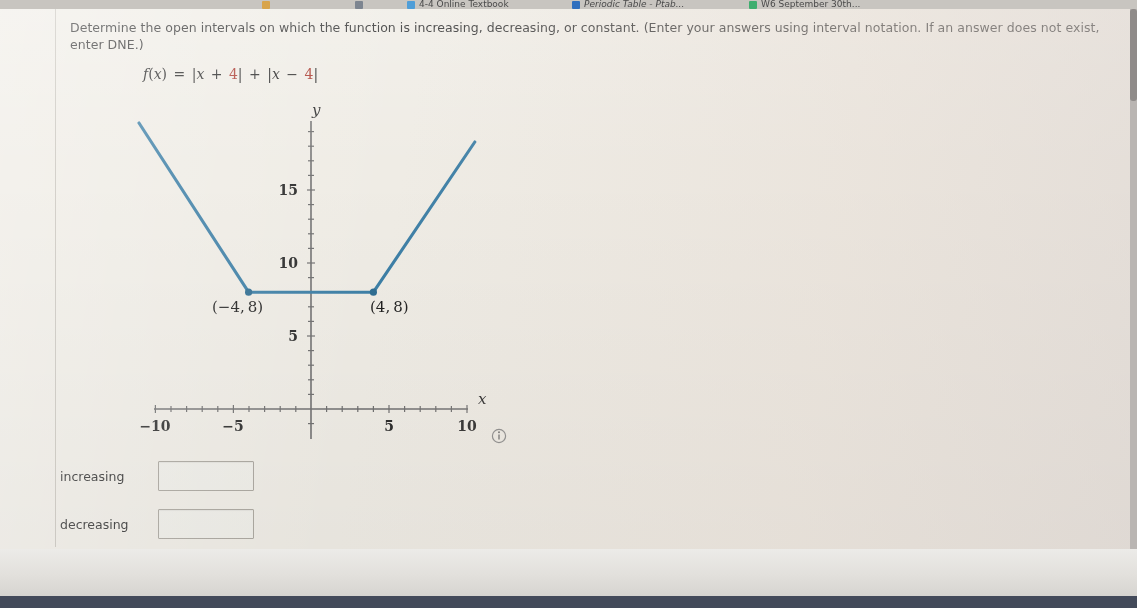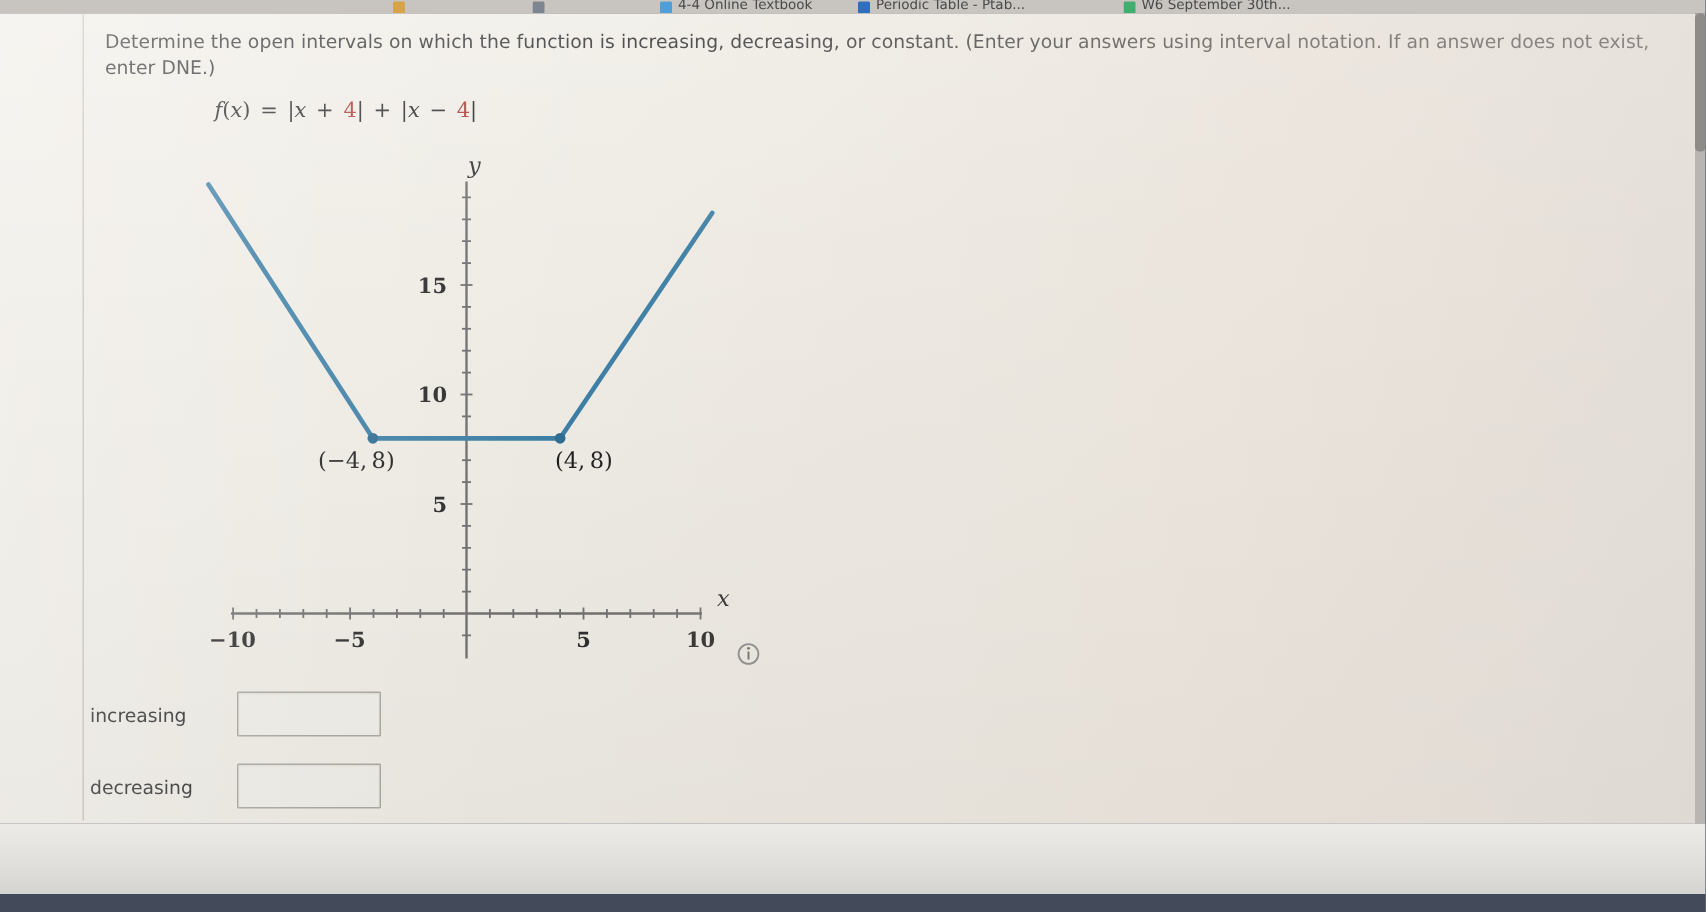--- a/index.html
+++ b/index.html
@@ -163,25 +163,25 @@
 
 <div id="browser-tabstrip">
   <div class="tab-sliver" style="left:262px;">
     <span class="tab-favicon" style="background:#d8a44a;"></span>
     <span class="tab-label"></span>
   </div>
   <div class="tab-sliver" style="left:355px;">
     <span class="tab-favicon" style="background:#7d8590;"></span>
     <span class="tab-label"></span>
   </div>
-  <div class="tab-sliver" style="left:440px;">
+  <div class="tab-sliver" style="left:407px;">
     <span class="tab-favicon" style="background:#4f9ed8;"></span>
     <span class="tab-label">4-4 Online Textbook</span>
   </div>
-  <div class="tab-sliver" style="left:572px;">
+  <div class="tab-sliver" style="left:572px;font-style:italic;">
     <span class="tab-favicon" style="background:#2f6fbe;"></span>
     <span class="tab-label">Periodic Table - Ptab...</span>
   </div>
   <div class="tab-sliver" style="left:749px;">
     <span class="tab-favicon" style="background:#3fae6f;"></span>
     <span class="tab-label">W6 September 30th...</span>
   </div>
 </div>
 
 <div id="page">

